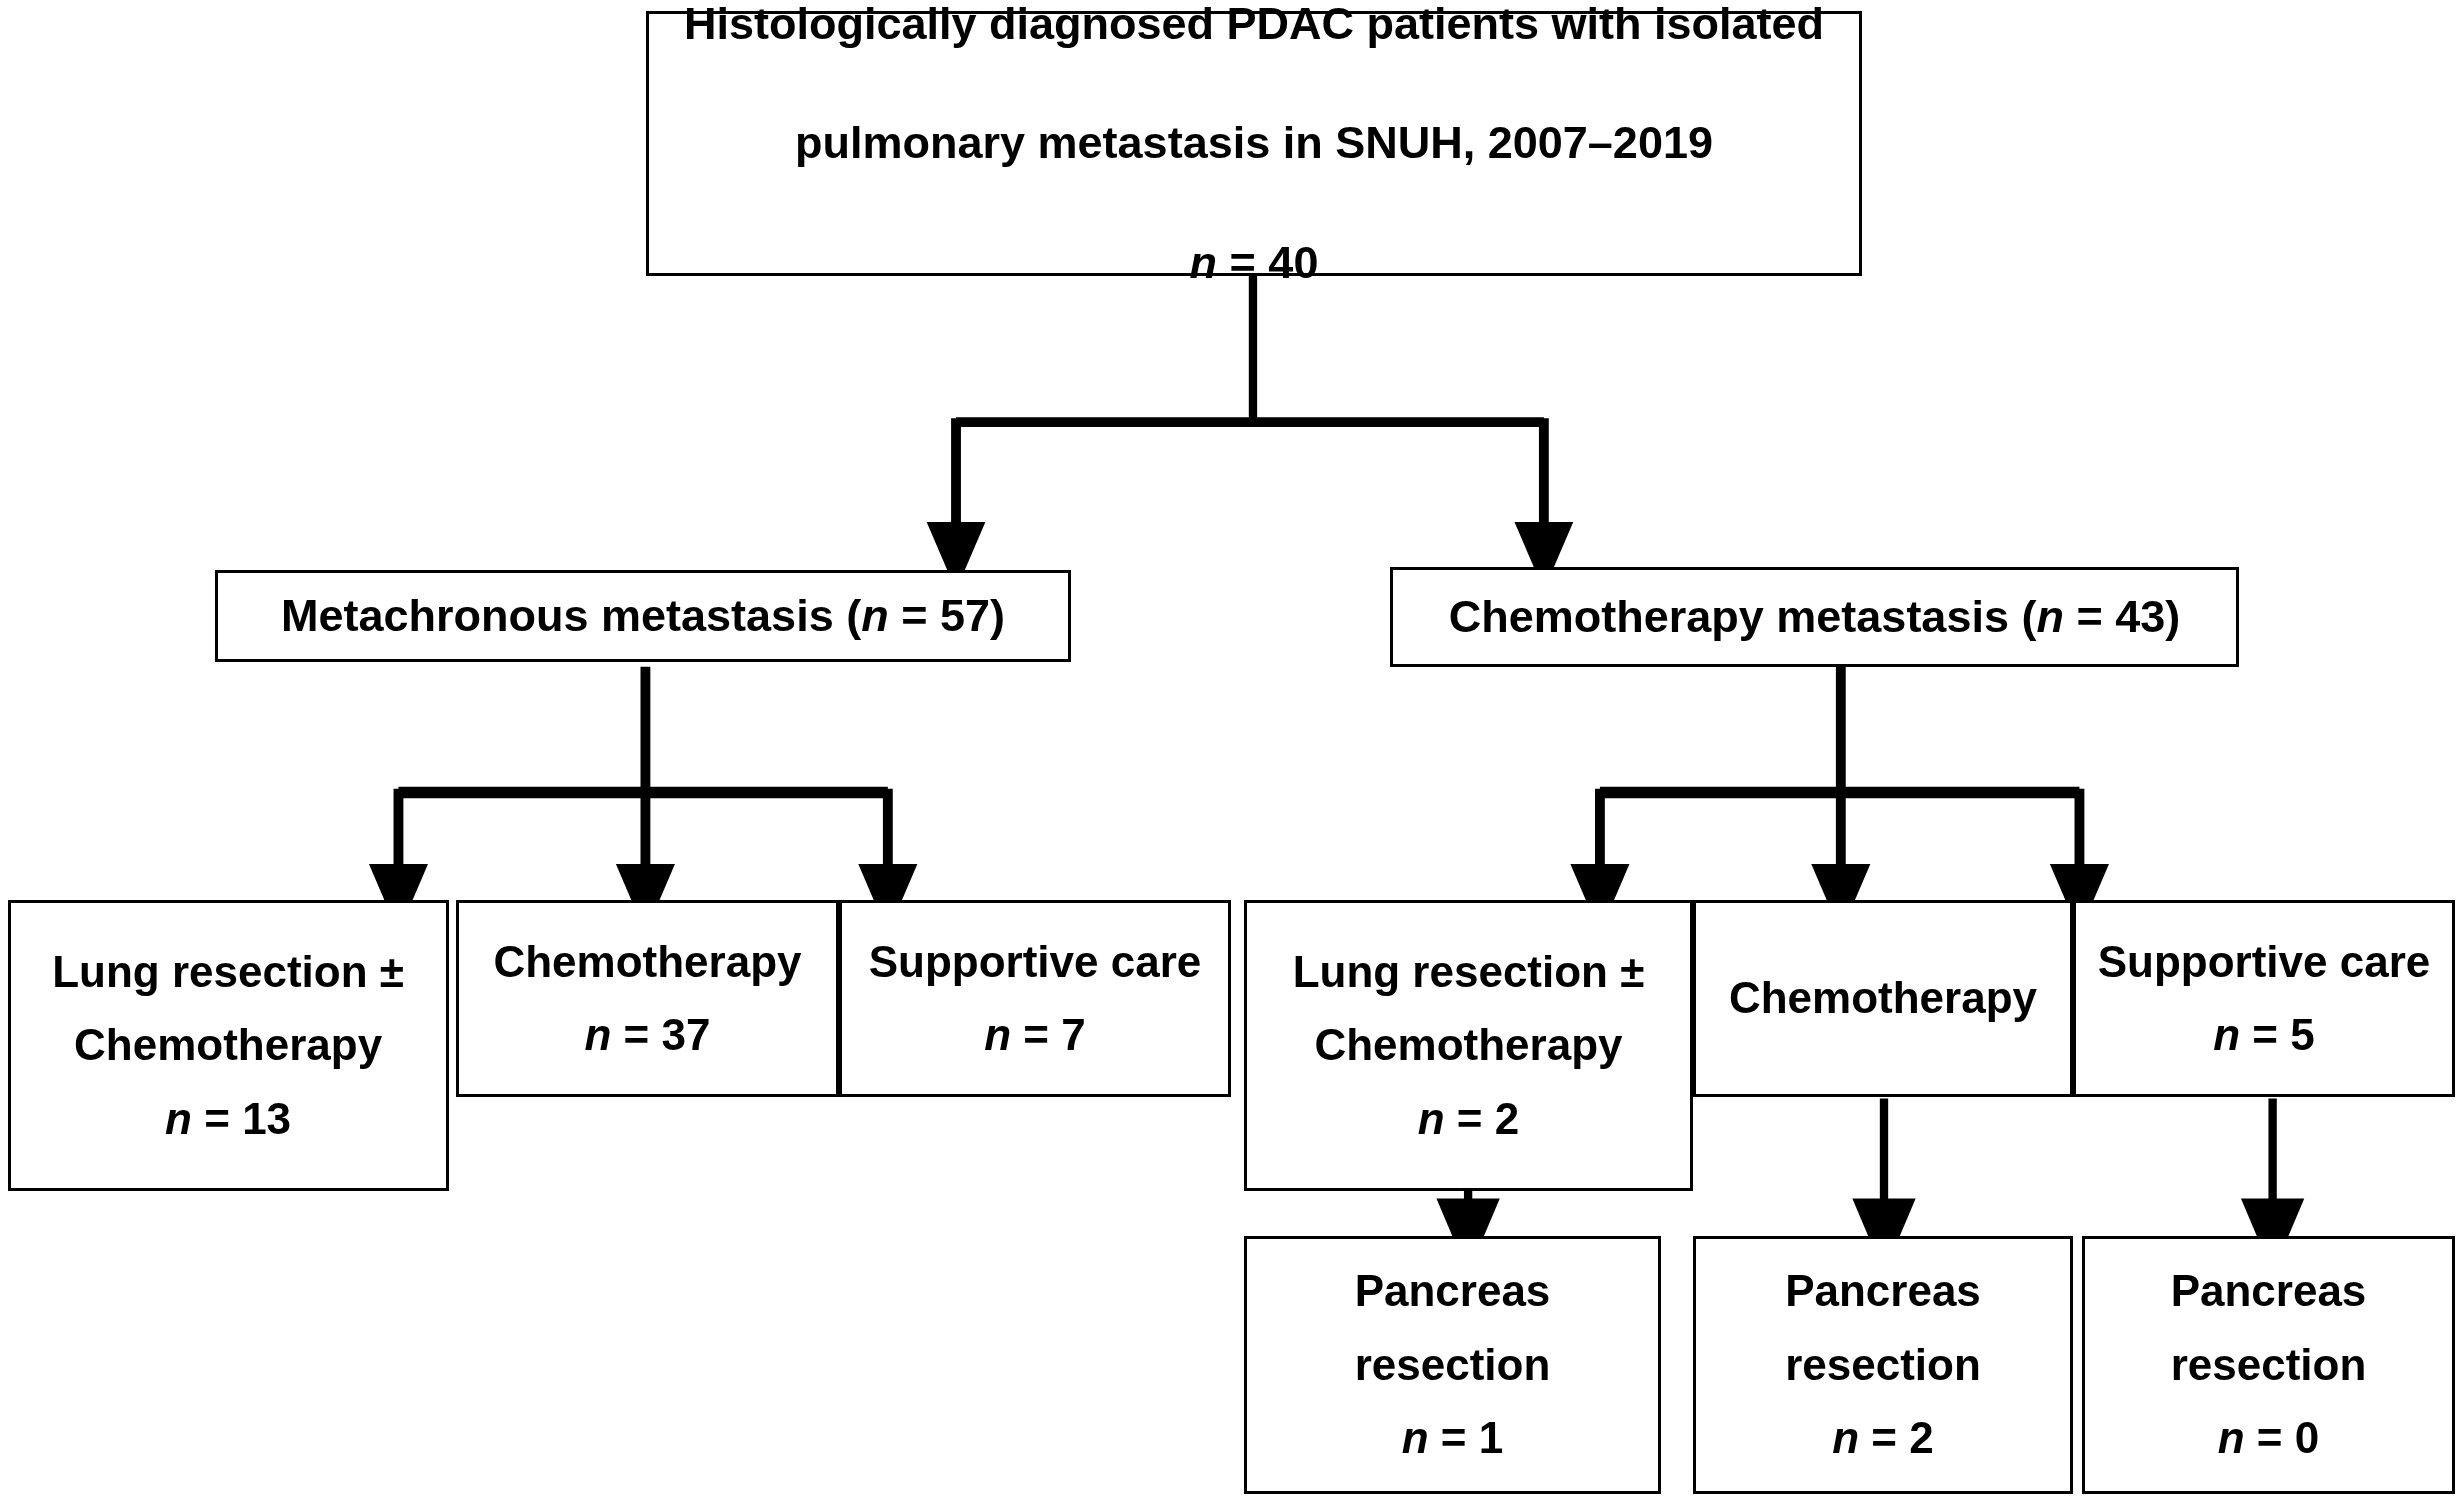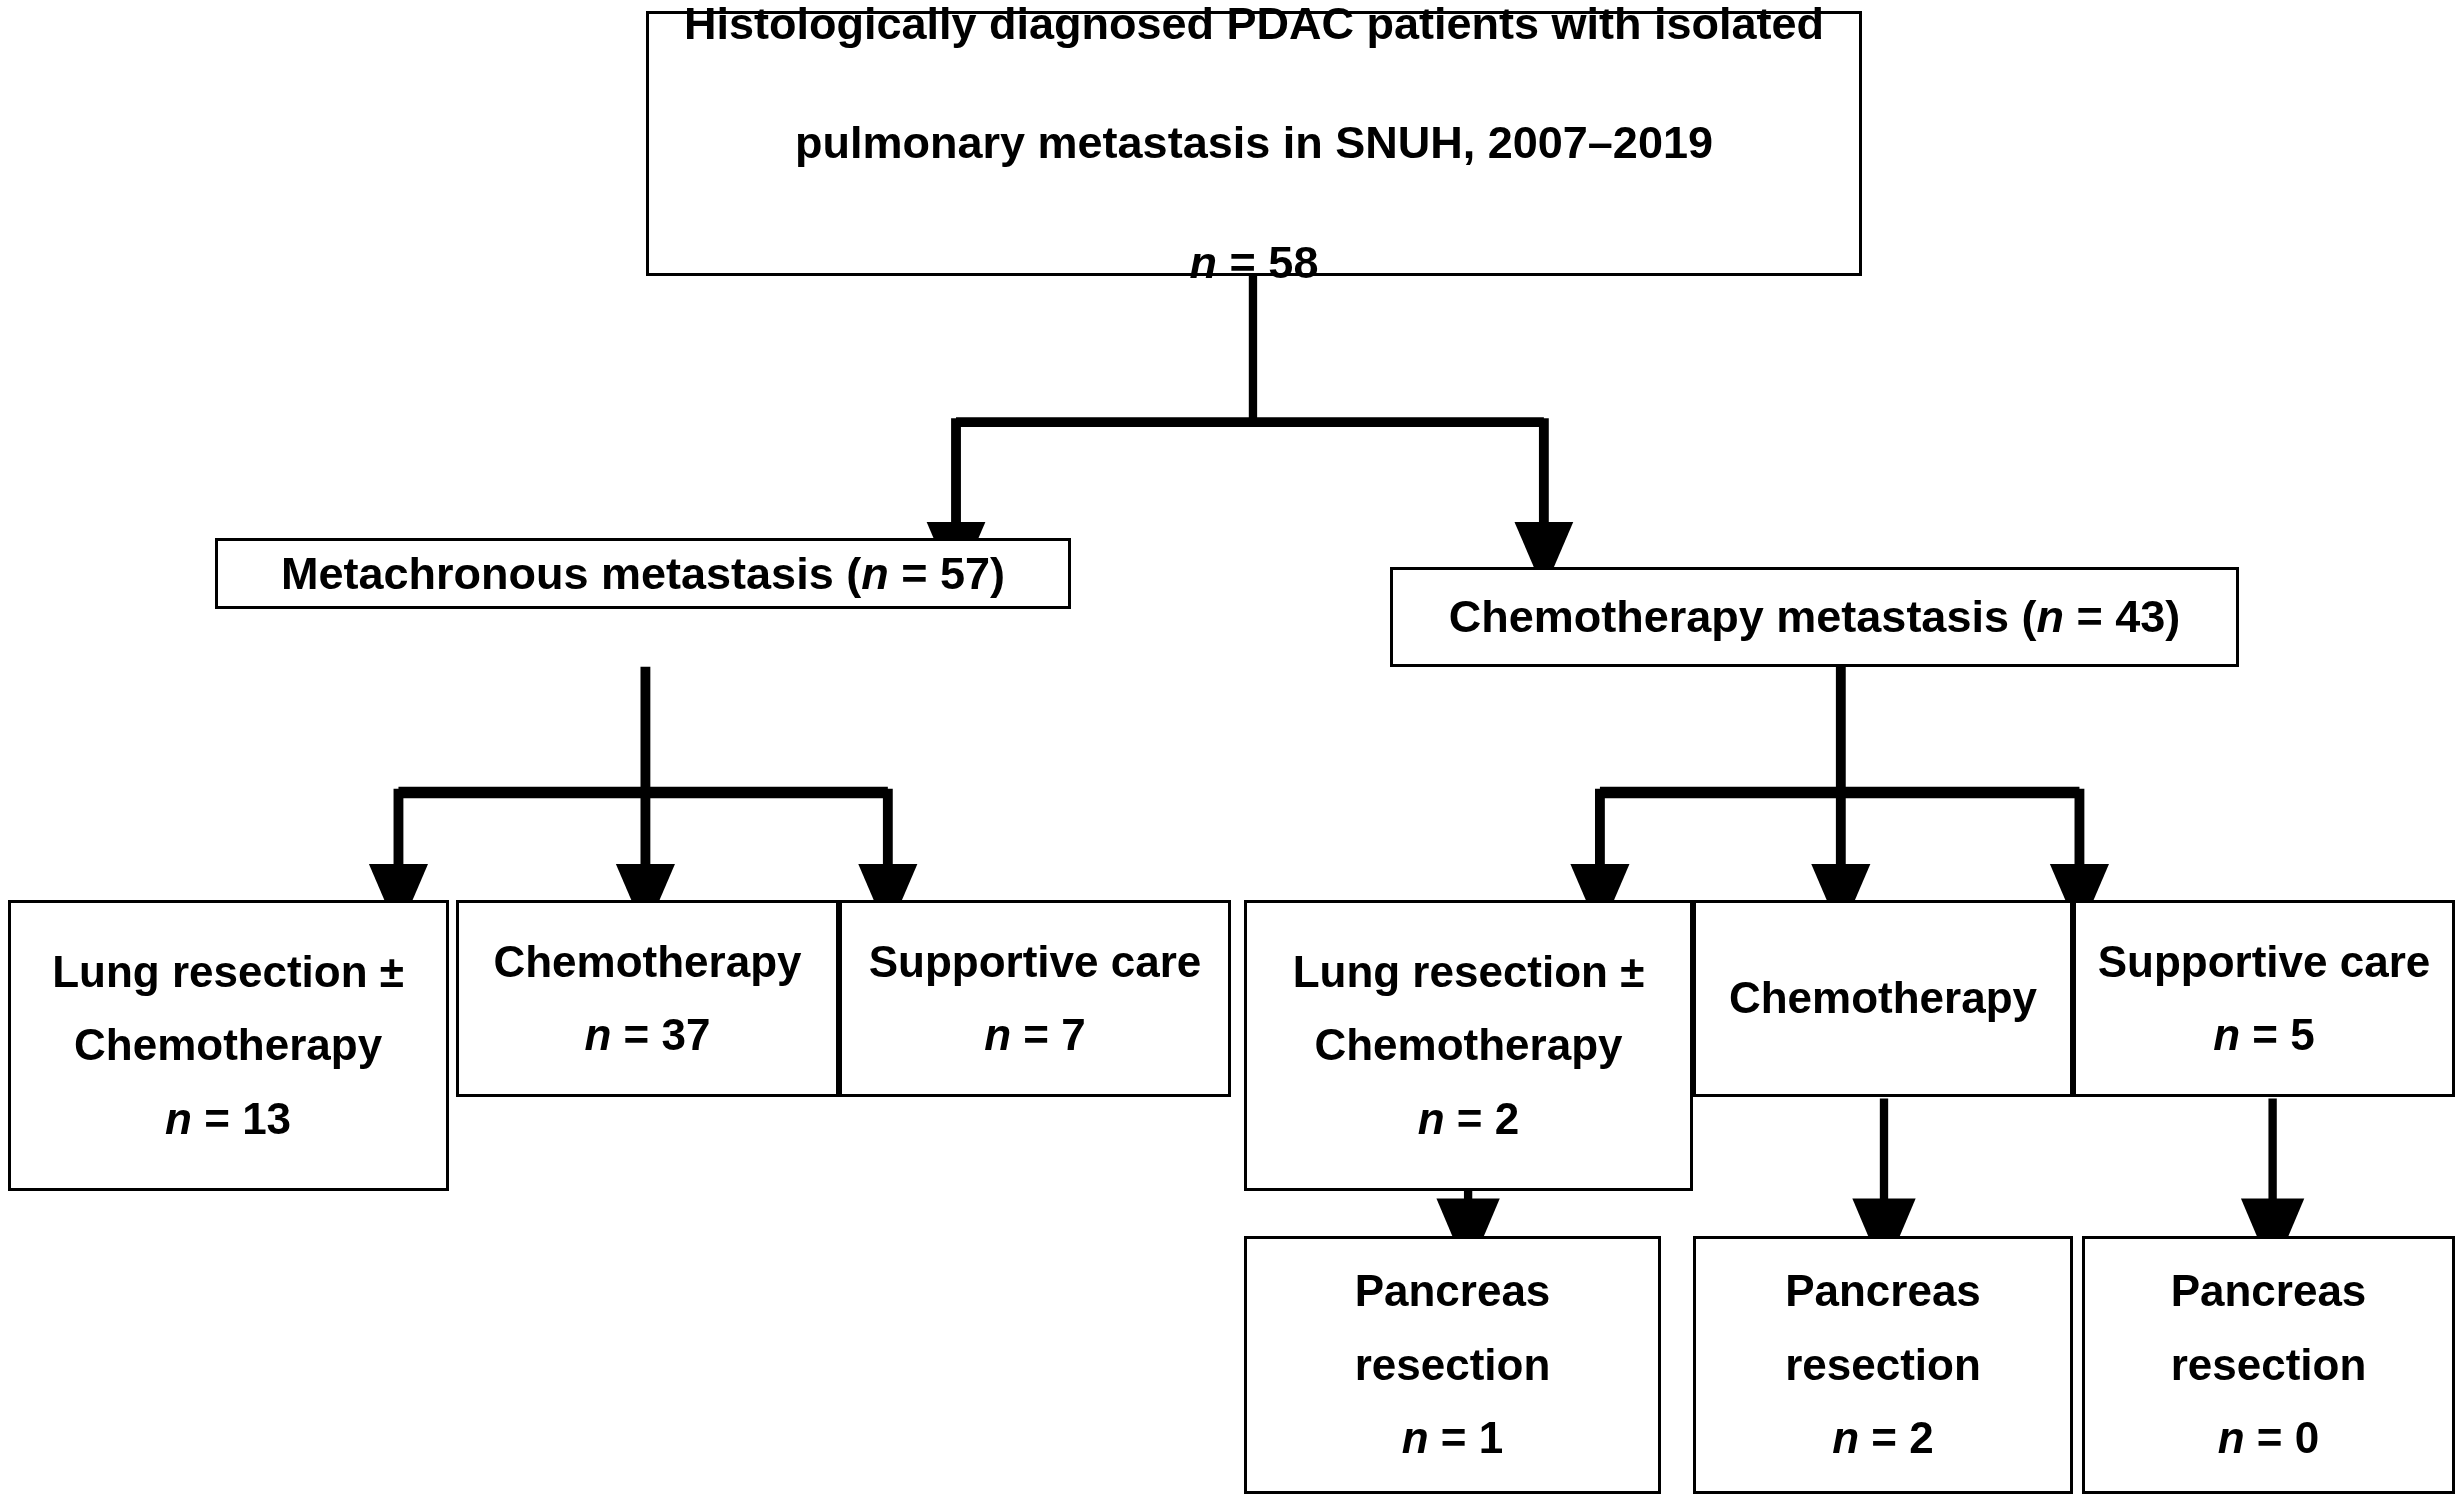--- a/index.html
+++ b/index.html
@@ -101,24 +101,24 @@
     </g>
 
     <g>
       <path d="M3000,1450 L3000,1628" stroke="#000000" stroke-width="11" fill="none" marker-end="url(#arrowhead-thin)"></path>
     </g>
   </svg>
 
   <div class="node n-root" style="left:646px; top:10.6px; width:1216px; height:265px; padding:13.6px 19.7px;gap:44px;">
     <span class="line">Histologically diagnosed PDAC patients with isolated</span>
     <span class="line">pulmonary metastasis in SNUH, 2007–2019</span>
-    <span class="line"><span class="ital">n</span><span> = 58</span></span>
+    <span class="line"><span class="ital">n</span><span> = 40</span></span>
   </div>
 
-  <div class="node n-lvl2" style="left:215px; top:538px; width:856px; height:71px;">
+  <div class="node n-lvl2" style="left:215px; top:570px; width:856px; height:92px;">
     <span class="line"><span>Metachronous metastasis (</span><span class="ital">n</span><span> = 57)</span></span>
   </div>
 
   <div class="node n-lvl2" style="left:1390px; top:567px; width:849px; height:100px;">
     <span class="line"><span>Chemotherapy metastasis (</span><span class="ital">n</span><span> = 43)</span></span>
   </div>
 
   <div class="node n-lvl3" style="left:7.6px; top:900px; width:441px; height:291px;">
     <span class="line">Lung resection ±</span>
     <span class="line">Chemotherapy</span>

